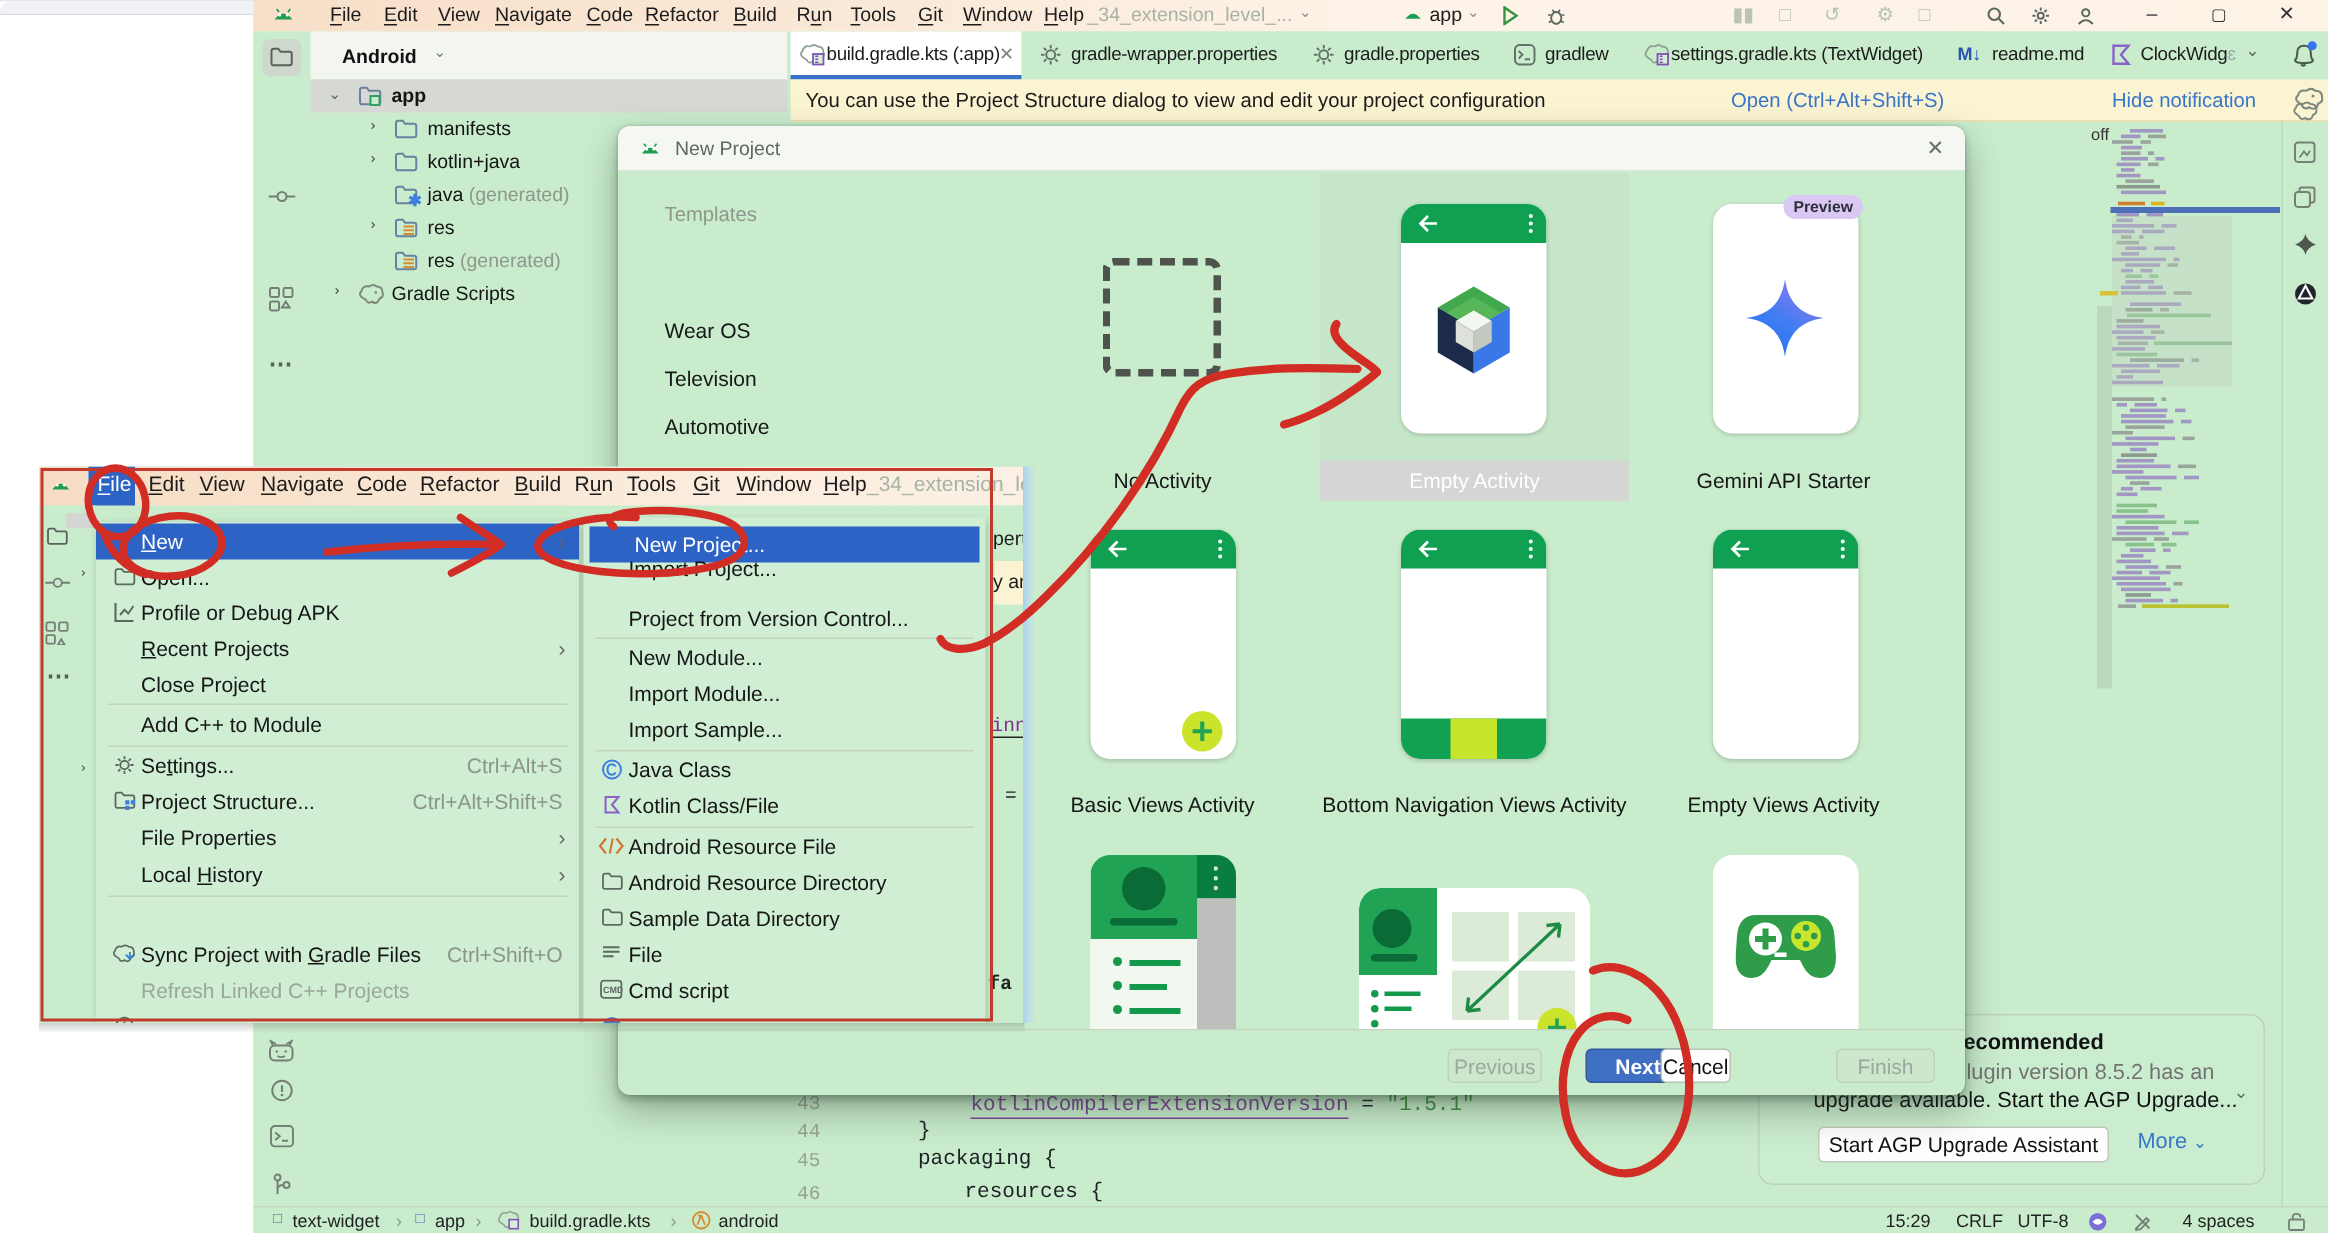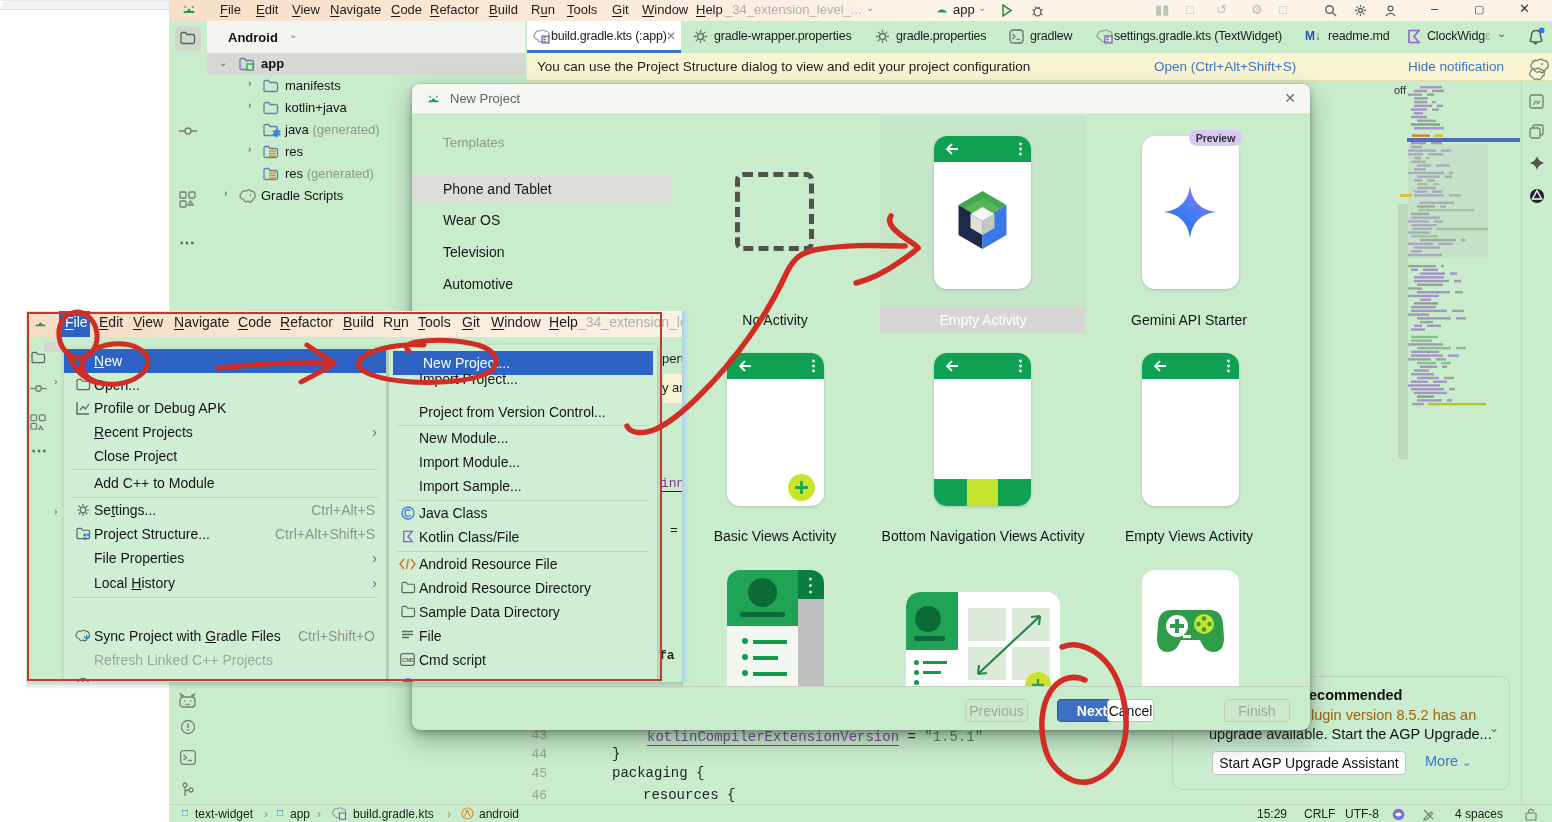--- a/index.html
+++ b/index.html
@@ -41,21 +41,21 @@
 
 .codeline { position:absolute; font-family:"Liberation Mono",monospace; font-size:14px; color:#1d2125; white-space:pre; }
 .lnum { position:absolute; font-family:"Liberation Mono",monospace; font-size:13px; color:#95a294; text-align:right; width:30px;}
 
 
 .statusbar { position:absolute; left:0; top:804px; width:1383px; height:18px; background:#c9eccd; border-top:1px solid #c3d8bf; font-size:12px; color:#222; }
 
 
 .notif { position:absolute; left:1003px; top:676px; width:338px; height:114px; background:#cbedcf; border:1px solid #bdd3c0; border-radius:10px; }
 .notif .t1 { position:absolute; left:136px; top:10px; font-size:14.5px; font-weight:bold; color:#111; }
-.notif .t2 { position:absolute; left:138px; top:30px; font-size:14.5px; color:#a16207; }
+.notif .t2 { position:absolute; left:138px; top:30px; font-size:14.5px; color:#737373; }
 .notif .t3 { position:absolute; left:36px; top:49px; font-size:14.5px; color:#111; }
 .agpbtn { position:absolute; left:39px; top:74px; width:194px; height:24px; background:#fdfefd; border:1px solid #c0c8bd; border-radius:4px; font-size:14px; color:#111; text-align:center; line-height:22px;}
 .more { position:absolute; left:252px; top:76px; font-size:14.5px; color:#3a76c8; }
 
 
 .dialog { left:412px; top:84px; width:898px; height:646px; background:#c9eccd; border-radius:8px; box-shadow:0 3px 6px rgba(30,50,35,.30), 0 10px 24px rgba(40,60,40,.38), 0 0 0 1px rgba(0,0,0,.06); }
 .dtitle { position:absolute; left:0; top:0; width:100%; height:30px; background:#f4f7f2; border-bottom:1px solid #e2e7df; border-radius:8px 8px 0 0; }
 .dtitle .tt { position:absolute; left:38px; top:7px; font-size:13px; color:#5f6762; }
 .dleft { position:absolute; left:0; top:30px; width:260px; height:572px; }
 .drow { position:absolute; left:0; width:260px; height:26px; line-height:26px; font-size:14px; color:#171717; }
@@ -506,21 +506,20 @@
           <circle cx="10.5" cy="7" r="1" fill="#fff"></circle>
           <line x1="3.5" y1="3" x2="5" y2="5" stroke="#1e9e50" stroke-width="1.2"></line>
           <line x1="12.5" y1="3" x2="11" y2="5" stroke="#1e9e50" stroke-width="1.2"></line>
         </svg>
       <span class="tt">New Project</span>
       <span style="position:absolute;right:14px;top:6px;color:#6a6f68;font-size:14px;">✕</span>
     </div>
     <div class="dleft">
         <div style="position:absolute;left:31px;top:21px;font-size:13.5px;color:#8e988c;">Templates</div>
       </div>
-    <div class="drow sel" style="top:91.5px;"><span>Phone and Tablet</span></div>
     <div class="drow" style="top:123px;"><span>Wear OS</span></div>
     <div class="drow" style="top:155px;"><span>Television</span></div>
     <div class="drow" style="top:187px;"><span>Automotive</span></div>
 
     <div style="position:absolute;left:468px;top:31px;width:206px;height:192px;background:rgba(110,125,112,0.045);"></div>
 
     <div class="seltile">Empty Activity</div>
 
     <div style="position:absolute;left:323px;top:88px;width:79px;height:79px;border:5px dashed #4e534e;border-radius:8px;"></div>
     <div class="cardlabel" style="left:260px;top:228px;">No Activity</div>

